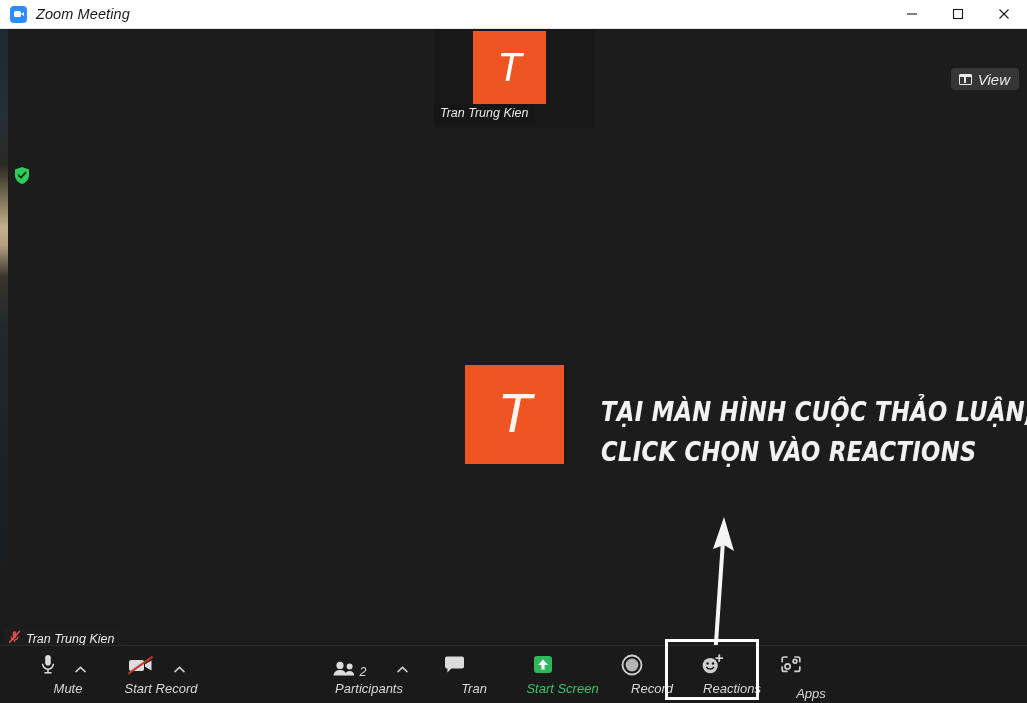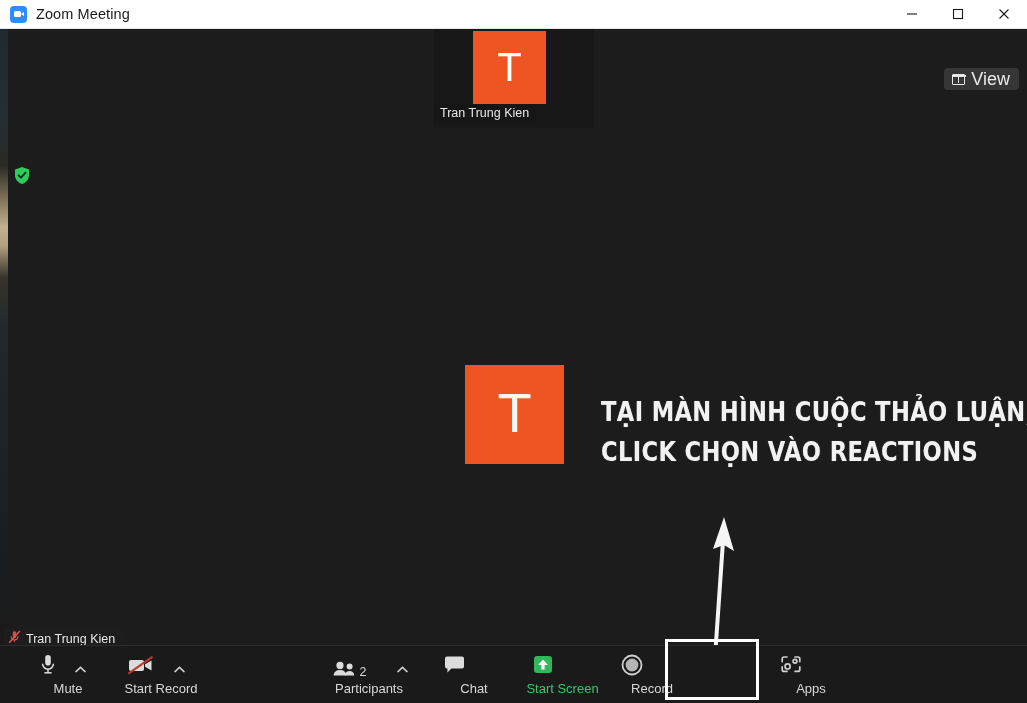--- a/index.html
+++ b/index.html
@@ -14,20 +14,21 @@
     font-family: "Liberation Sans", sans-serif;
     -webkit-font-smoothing: antialiased;
   }
 
   #app {
     position: relative;
     width: 1027px;
     height: 703px;
     background: #4d7c0f;
     overflow: hidden;
+    font-style: italic;
   }
 
   
   .titlebar {
     position: absolute;
     left: 0; top: 0;
     width: 1027px;
     height: 29px;
     background: #ffffff;
     display: flex;
@@ -122,21 +123,21 @@
     position: absolute;
     right: 8px; top: 39px;
     height: 22px;
     padding: 0 9px 0 8px;
     background: rgba(60,60,60,0.82);
     border-radius: 4px;
     display: flex;
     align-items: center;
     gap: 6px;
     color: #e9e9e9;
-    font-size: 18px;
+    font-size: 15px;
   }
   .view-icon {
     width: 13px; height: 11px;
     border: 1.6px solid #e9e9e9;
     border-radius: 1px;
     box-sizing: border-box;
     position: relative;
     flex: 0 0 auto;
   }
   .view-icon::before {
@@ -439,21 +440,21 @@
     </div>
 
     <div class="tb-item" style="left:432px; width:44px;">
       <div class="tb-ico">
         <svg width="23" height="20" viewBox="0 0 23 20">
           <path d="M2 3.4 C2 2.3 2.9 1.4 4 1.4 L19 1.4 C20.1 1.4 21 2.3 21 3.4
                    L21 11.6 C21 12.7 20.1 13.6 19 13.6 L8.4 13.6 L4.4 17.6 L4.4 13.6
                    L4 13.6 C2.9 13.6 2 12.7 2 11.6 Z" fill="#dcdcdc"></path>
         </svg>
       </div>
-      <div class="tb-label">Chat</div>
+      <div class="tb-label">Tran</div>
     </div>
 
     <div class="tb-item" style="left:495px; width:95px;">
       <div class="tb-ico">
         <svg width="24" height="22" viewBox="0 0 24 22">
           <rect x="3" y="2" width="18" height="17" rx="3.2" fill="#2fb85c"></rect>
           <path d="M12 5.6 L17 11 L13.6 11 L13.6 15.6 L10.4 15.6 L10.4 11 L7 11 Z" fill="#ffffff"></path>
         </svg>
       </div>
       <div class="tb-label green">Start Screen</div>
@@ -462,22 +463,35 @@
     <div class="tb-item" style="left:606px; width:52px;align-items:center;">
       <div class="tb-ico">
         <svg width="24" height="24" viewBox="0 0 24 24">
           <circle cx="12" cy="12" r="9.5" fill="none" stroke="#cfcfcf" stroke-width="1.8"></circle>
           <circle cx="12" cy="12" r="6.4" fill="#b5b5b5"></circle>
         </svg>
       </div>
       <div class="tb-label">Record</div>
     </div>
 
-
-    <div class="tb-item" style="left:765px; width:52px;">
+    <div class="tb-item" style="left:676px; width:72px;">
+      <div class="tb-ico">
+        <svg width="26" height="24" viewBox="0 0 26 24">
+          <circle cx="11.2" cy="12.6" r="7.6" fill="#cfcfcf"></circle>
+          <circle cx="8.5" cy="10.6" r="1.25" fill="#1a1a1a"></circle>
+          <circle cx="14" cy="10.6" r="1.25" fill="#1a1a1a"></circle>
+          <path d="M7.8 14.4 C9 16.6 13.4 16.6 14.6 14.4" fill="none" stroke="#1a1a1a" stroke-width="1.5" stroke-linecap="round"></path>
+          <line x1="20.2" y1="2.2" x2="20.2" y2="8.2" stroke="#cfcfcf" stroke-width="1.8" stroke-linecap="round"></line>
+          <line x1="17.2" y1="5.2" x2="23.2" y2="5.2" stroke="#cfcfcf" stroke-width="1.8" stroke-linecap="round"></line>
+        </svg>
+      </div>
+      <div class="tb-label">Reactions</div>
+    </div>
+
+    <div class="tb-item" style="left:765px; width:52px;justify-content:space-between;">
       <div class="tb-ico">
         <svg width="24" height="22" viewBox="0 0 24 22">
           <path d="M8 3 L5.2 3 C4.1 3 3.2 3.9 3.2 5 L3.2 7.6" fill="none" stroke="#cfcfcf" stroke-width="1.7" stroke-linecap="round"></path>
           <path d="M16 3 L18.8 3 C19.9 3 20.8 3.9 20.8 5 L20.8 7.6" fill="none" stroke="#cfcfcf" stroke-width="1.7" stroke-linecap="round"></path>
           <path d="M3.2 12.8 L3.2 15.4 C3.2 16.5 4.1 17.4 5.2 17.4 L8 17.4" fill="none" stroke="#cfcfcf" stroke-width="1.7" stroke-linecap="round"></path>
           <path d="M20.8 12.8 L20.8 15.4 C20.8 16.5 19.9 17.4 18.8 17.4 L16 17.4" fill="none" stroke="#cfcfcf" stroke-width="1.7" stroke-linecap="round"></path>
           <circle cx="8.6" cy="12.4" r="2.6" fill="none" stroke="#cfcfcf" stroke-width="1.7"></circle>
           <circle cx="16" cy="7.2" r="1.9" fill="none" stroke="#cfcfcf" stroke-width="1.7"></circle>
         </svg>
       </div>

